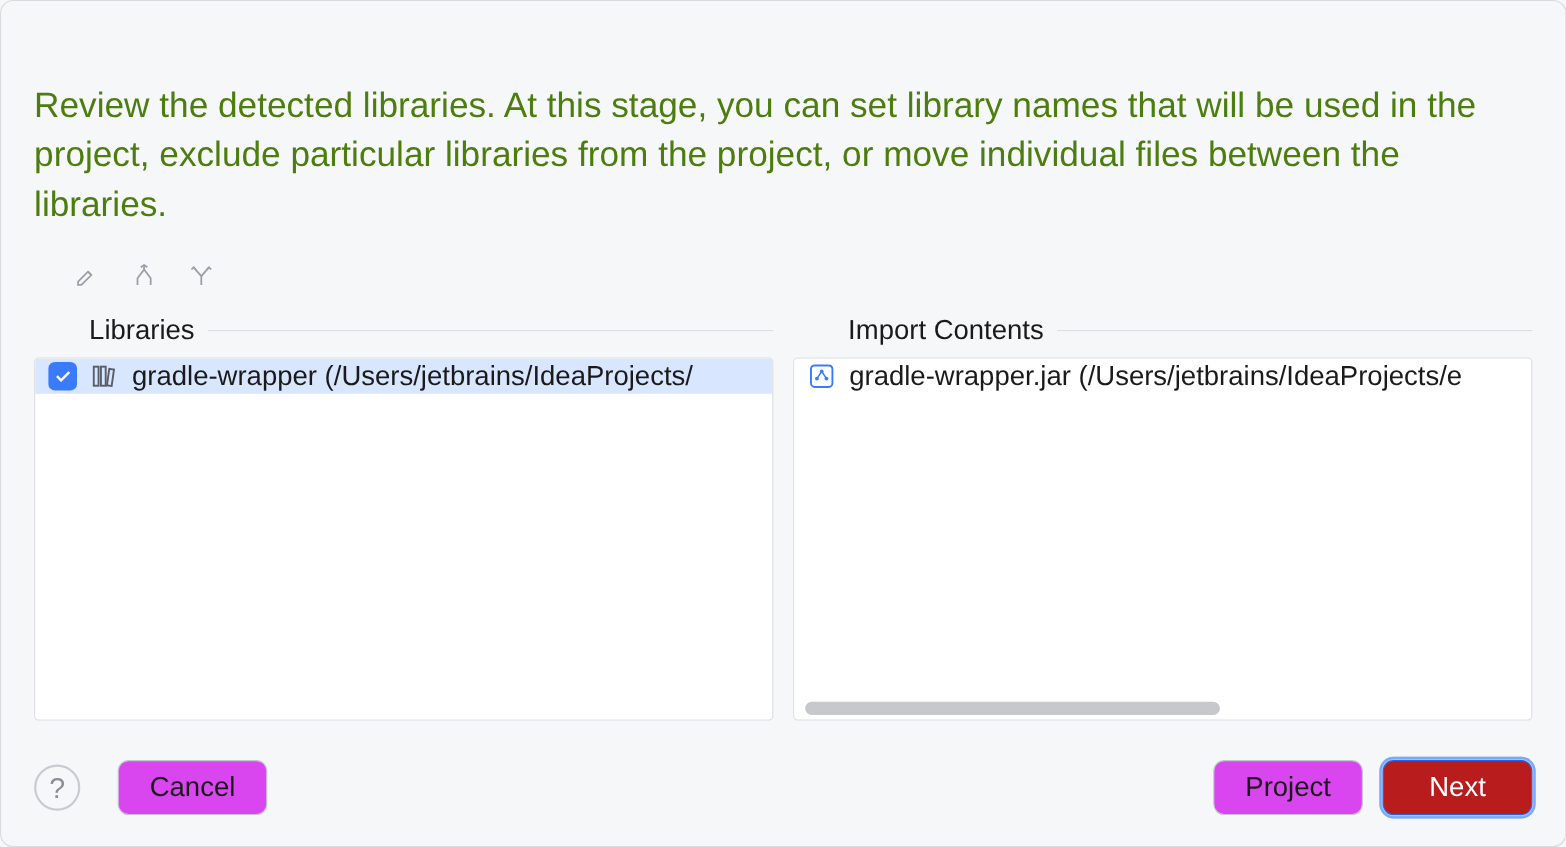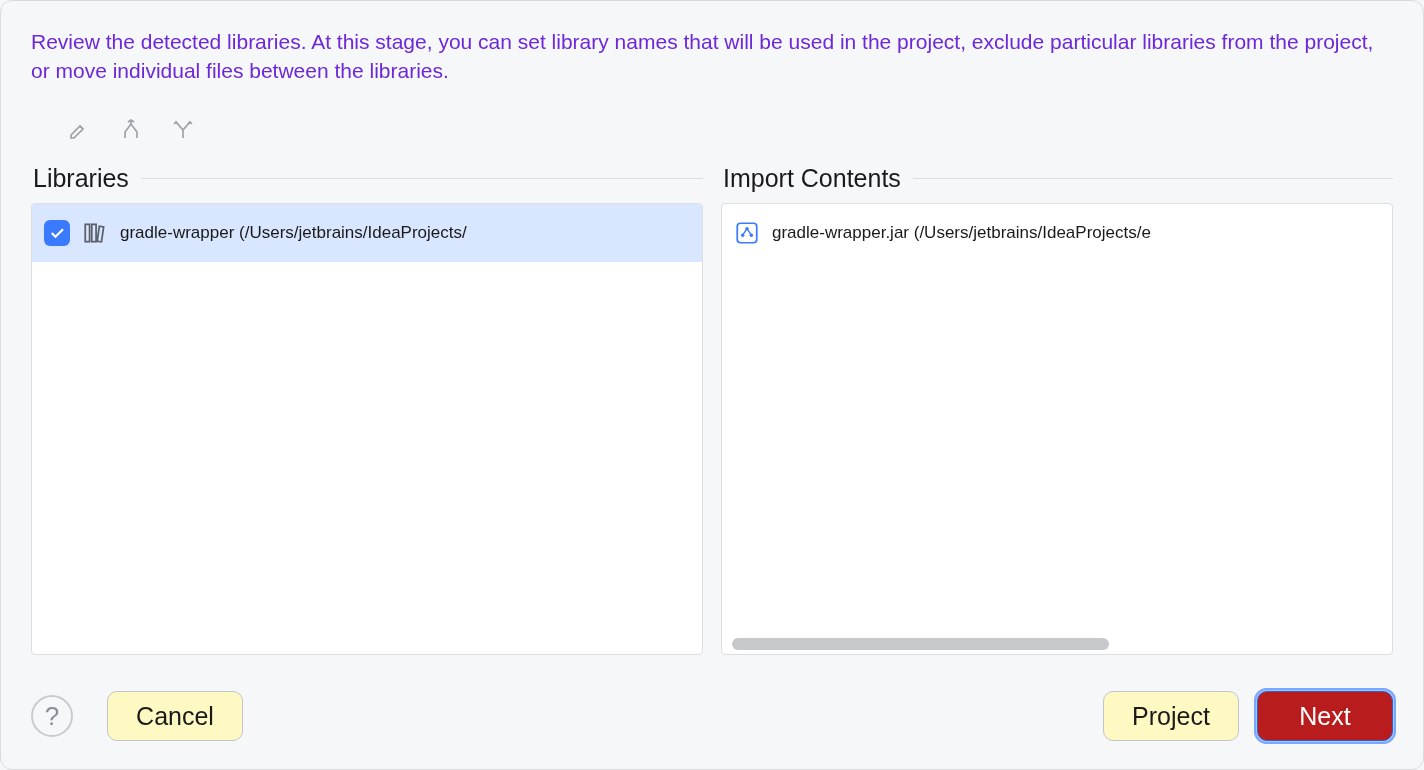--- a/index.html
+++ b/index.html
@@ -49,36 +49,37 @@
     color: #222;
     pointer-events: none;
   }
   .body {
     flex: 1;
     padding: 26px 30px 0 30px;
     display: flex;
     flex-direction: column;
   }
   .description {
-    font-size: 21px;
+    font-size: 32px;
     line-height: 1.4;
-    color: #6d28d9;
+    color: #4d7c0f;
     margin-bottom: 24px;
+    margin-top: 46px;
   }
   .toolbar {
     display: flex;
     gap: 28px;
     padding: 8px 8px 18px 36px;
   }
   .toolbar svg { width: 24px; height: 24px; stroke: #9a9ea6; fill: none; stroke-width: 1.6; }
   .panel-header-row {
     display: flex;
     gap: 18px;
   }
-  .panel-col { flex: 1; min-width: 0; }
+  .panel-col { flex: 1; min-width: 0; margin-left: 48px; }
   .panel-label-line {
     display: flex;
     align-items: center;
     gap: 12px;
     margin-bottom: 10px;
     padding-left: 2px;
   }
   .panel-label {
     font-size: 25px;
     color: #1a1a1a;
@@ -105,23 +106,23 @@
   .panel-inner {
     flex: 1;
     overflow-x: auto;
     overflow-y: auto;
     position: relative;
   }
   .list-row {
     display: flex;
     align-items: center;
     gap: 12px;
-    height: 58px;
+    height: 32px;
     padding: 0 12px;
-    font-size: 17px;
+    font-size: 25px;
     white-space: nowrap;
   }
   .list-row.selected { background: #d8e6ff; }
   .checkbox {
     width: 26px; height: 26px;
     border-radius: 6px;
     background: #3a7afe;
     display: inline-flex;
     align-items: center;
     justify-content: center;
@@ -156,21 +157,21 @@
     justify-content: center;
     margin-right: 16px;
   }
   .btn {
     height: 50px;
     min-width: 136px;
     padding: 0 26px;
     font-size: 25px;
     border-radius: 10px;
     border: 1px solid #c2c6cc;
-    background: #fef9c3;
+    background: #d946ef;
     color: #1a1a1a;
     cursor: pointer;
   }
   .spacer { flex: 1; }
   .btn.primary {
     background: #b91c1c;
     border: 1px solid #2a5fe0;
     color: #fff;
     box-shadow: 0 0 0 3px #a8c6ff;
     outline: 2px solid #7aa8ff;

